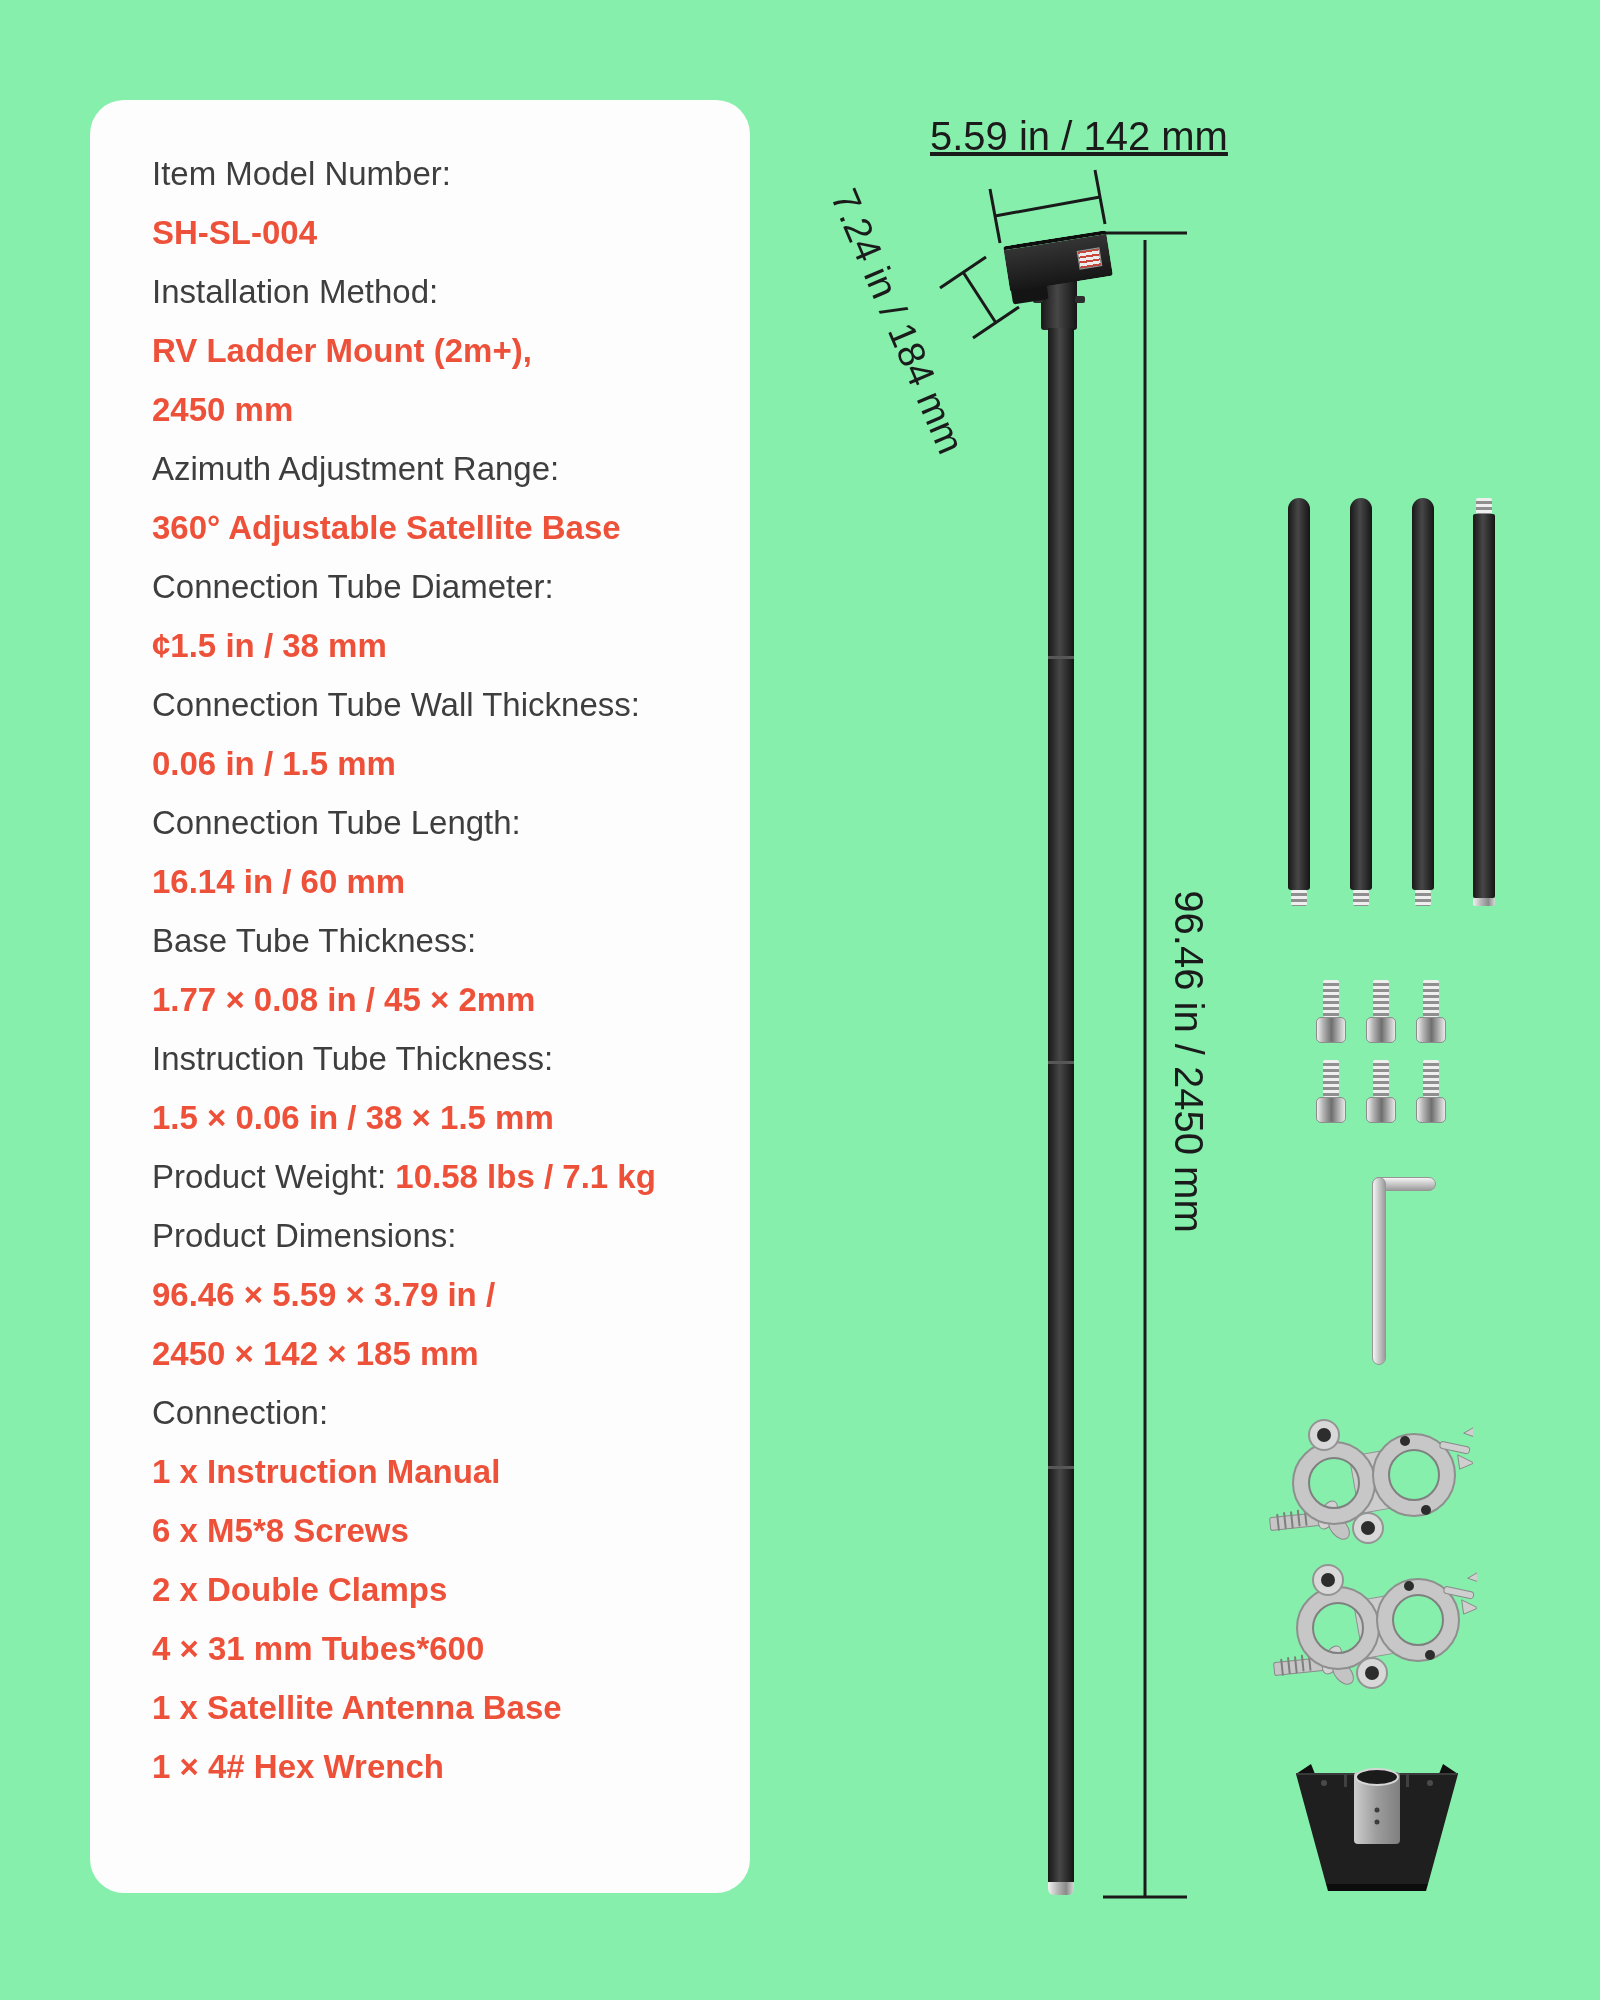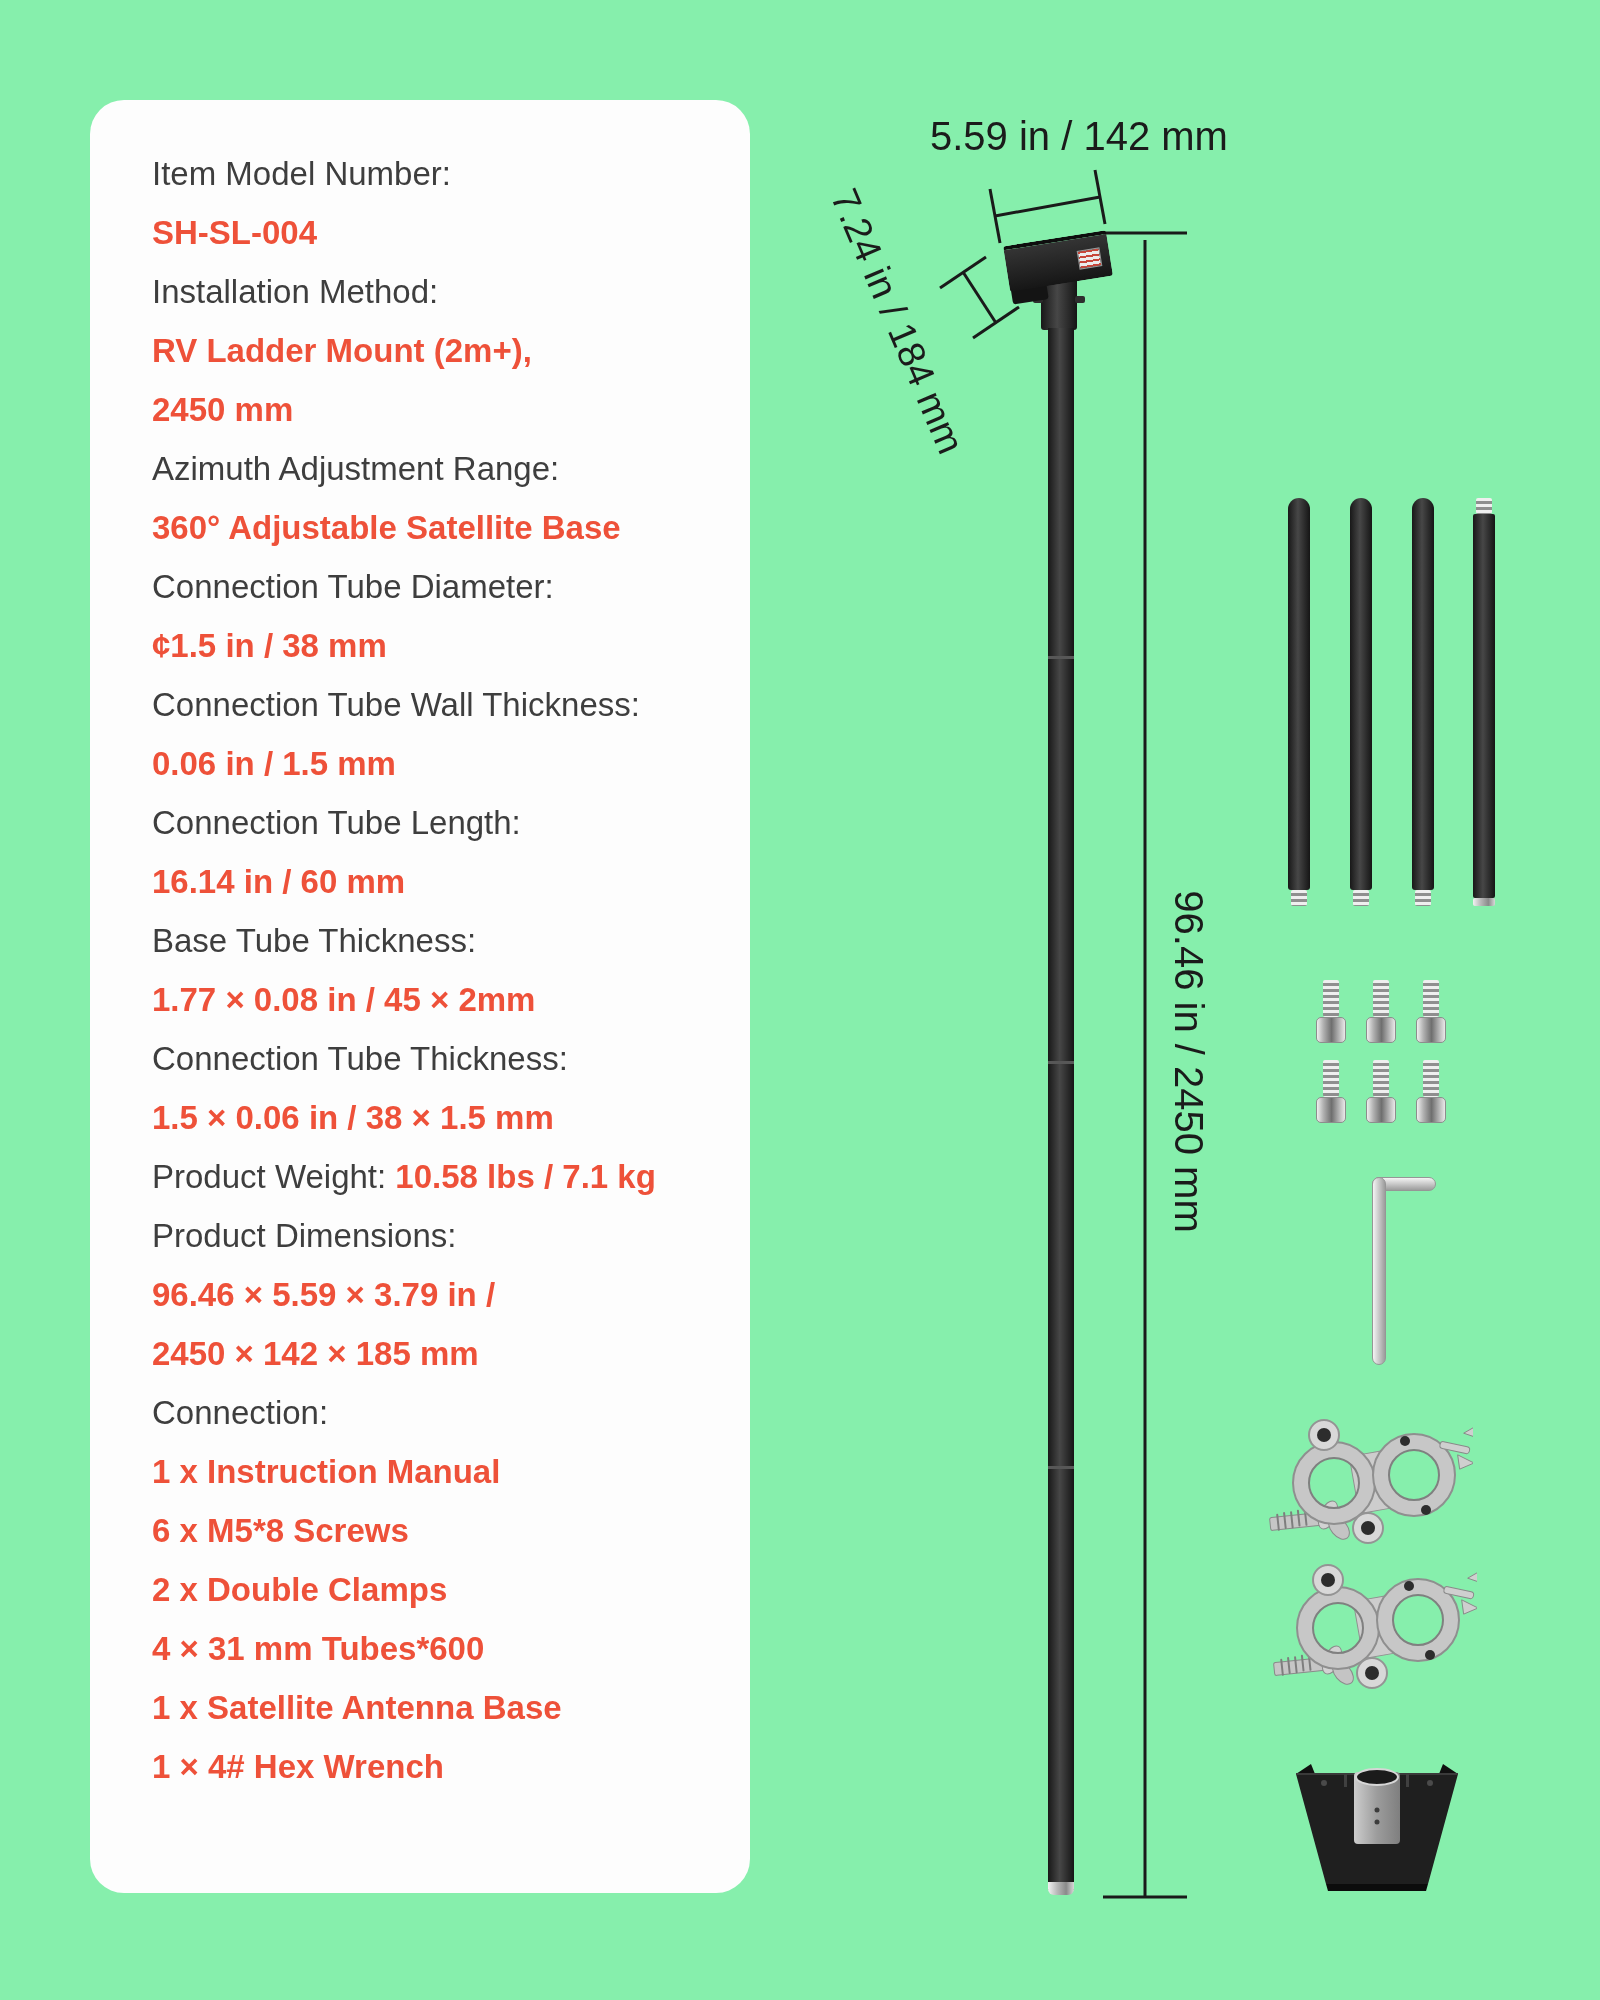--- a/index.html
+++ b/index.html
@@ -16,21 +16,21 @@
   .card{
     left:90px; top:100px; width:660px; height:1793px;
     background:#fdfdfd; border-radius:34px;
     padding:44px 30px 0 62px; box-sizing:border-box;
   }
   .row{font-size:33px; line-height:59px; white-space:nowrap;}
   .lab{color:#3e3e3e; font-weight:400;}
   .val{color:#ee5139; font-weight:700;}
   
   .dim{position:absolute; color:#1b1b1b; white-space:nowrap;}
-  .dim-w{left:930px; top:114px; font-size:40px;}
+  .dim-w{left:930px; top:114px; font-size:40px;text-decoration:underline;}
   .dim-d{left:737px; top:300px; width:320px; font-size:38px; text-align:center; transform:rotate(67deg);}
   .dim-h{left:1008px; top:1039px; width:360px; font-size:40px; text-align:center; transform:rotate(90deg);}
   
   .head-body{left:1006px; top:238px; width:104px; height:42px; transform:rotate(-9deg);
     background:linear-gradient(180deg,#343434,#161616); border-radius:3px; border-top:4px solid #0e0e0e;}
   .head-hook{left:1010px; top:264px; width:36px; height:38px; transform:rotate(-9deg);
     background:#141414; border-radius:3px;}
   .head-label{left:1078px; top:249px; width:21px; height:17px; transform:rotate(-9deg);
     background:repeating-linear-gradient(180deg,#c8463a 0 2px,#ececec 2px 5px); border:1px solid #9a9a9a;}
   .collar{left:1041px; top:266px; width:36px; height:64px; background:var(--tube); border-radius:3px;}
@@ -68,21 +68,21 @@
     <div class="row"><span class="lab">Azimuth Adjustment Range:</span></div>
     <div class="row"><span class="val">360° Adjustable Satellite Base</span></div>
     <div class="row"><span class="lab">Connection Tube Diameter:</span></div>
     <div class="row"><span class="val">¢1.5 in / 38 mm</span></div>
     <div class="row"><span class="lab">Connection Tube Wall Thickness:</span></div>
     <div class="row"><span class="val">0.06 in / 1.5 mm</span></div>
     <div class="row"><span class="lab">Connection Tube Length:</span></div>
     <div class="row"><span class="val">16.14 in / 60 mm</span></div>
     <div class="row"><span class="lab">Base Tube Thickness:</span></div>
     <div class="row"><span class="val">1.77 × 0.08 in / 45 × 2mm</span></div>
-    <div class="row"><span class="lab">Connection Tube Thickness:</span></div>
+    <div class="row"><span class="lab">Instruction Tube Thickness:</span></div>
     <div class="row"><span class="val">1.5 × 0.06 in / 38 × 1.5 mm</span></div>
     <div class="row"><span class="lab">Product Weight: </span><span class="val">10.58 lbs / 7.1 kg</span></div>
     <div class="row"><span class="lab">Product Dimensions:</span></div>
     <div class="row"><span class="val">96.46 × 5.59 × 3.79 in /</span></div>
     <div class="row"><span class="val">2450 × 142 × 185 mm</span></div>
     <div class="row"><span class="lab">Connection:</span></div>
     <div class="row"><span class="val">1 x Instruction Manual</span></div>
     <div class="row"><span class="val">6 x M5*8 Screws</span></div>
     <div class="row"><span class="val">2 x Double Clamps</span></div>
     <div class="row"><span class="val">4 × 31 mm Tubes*600</span></div>

